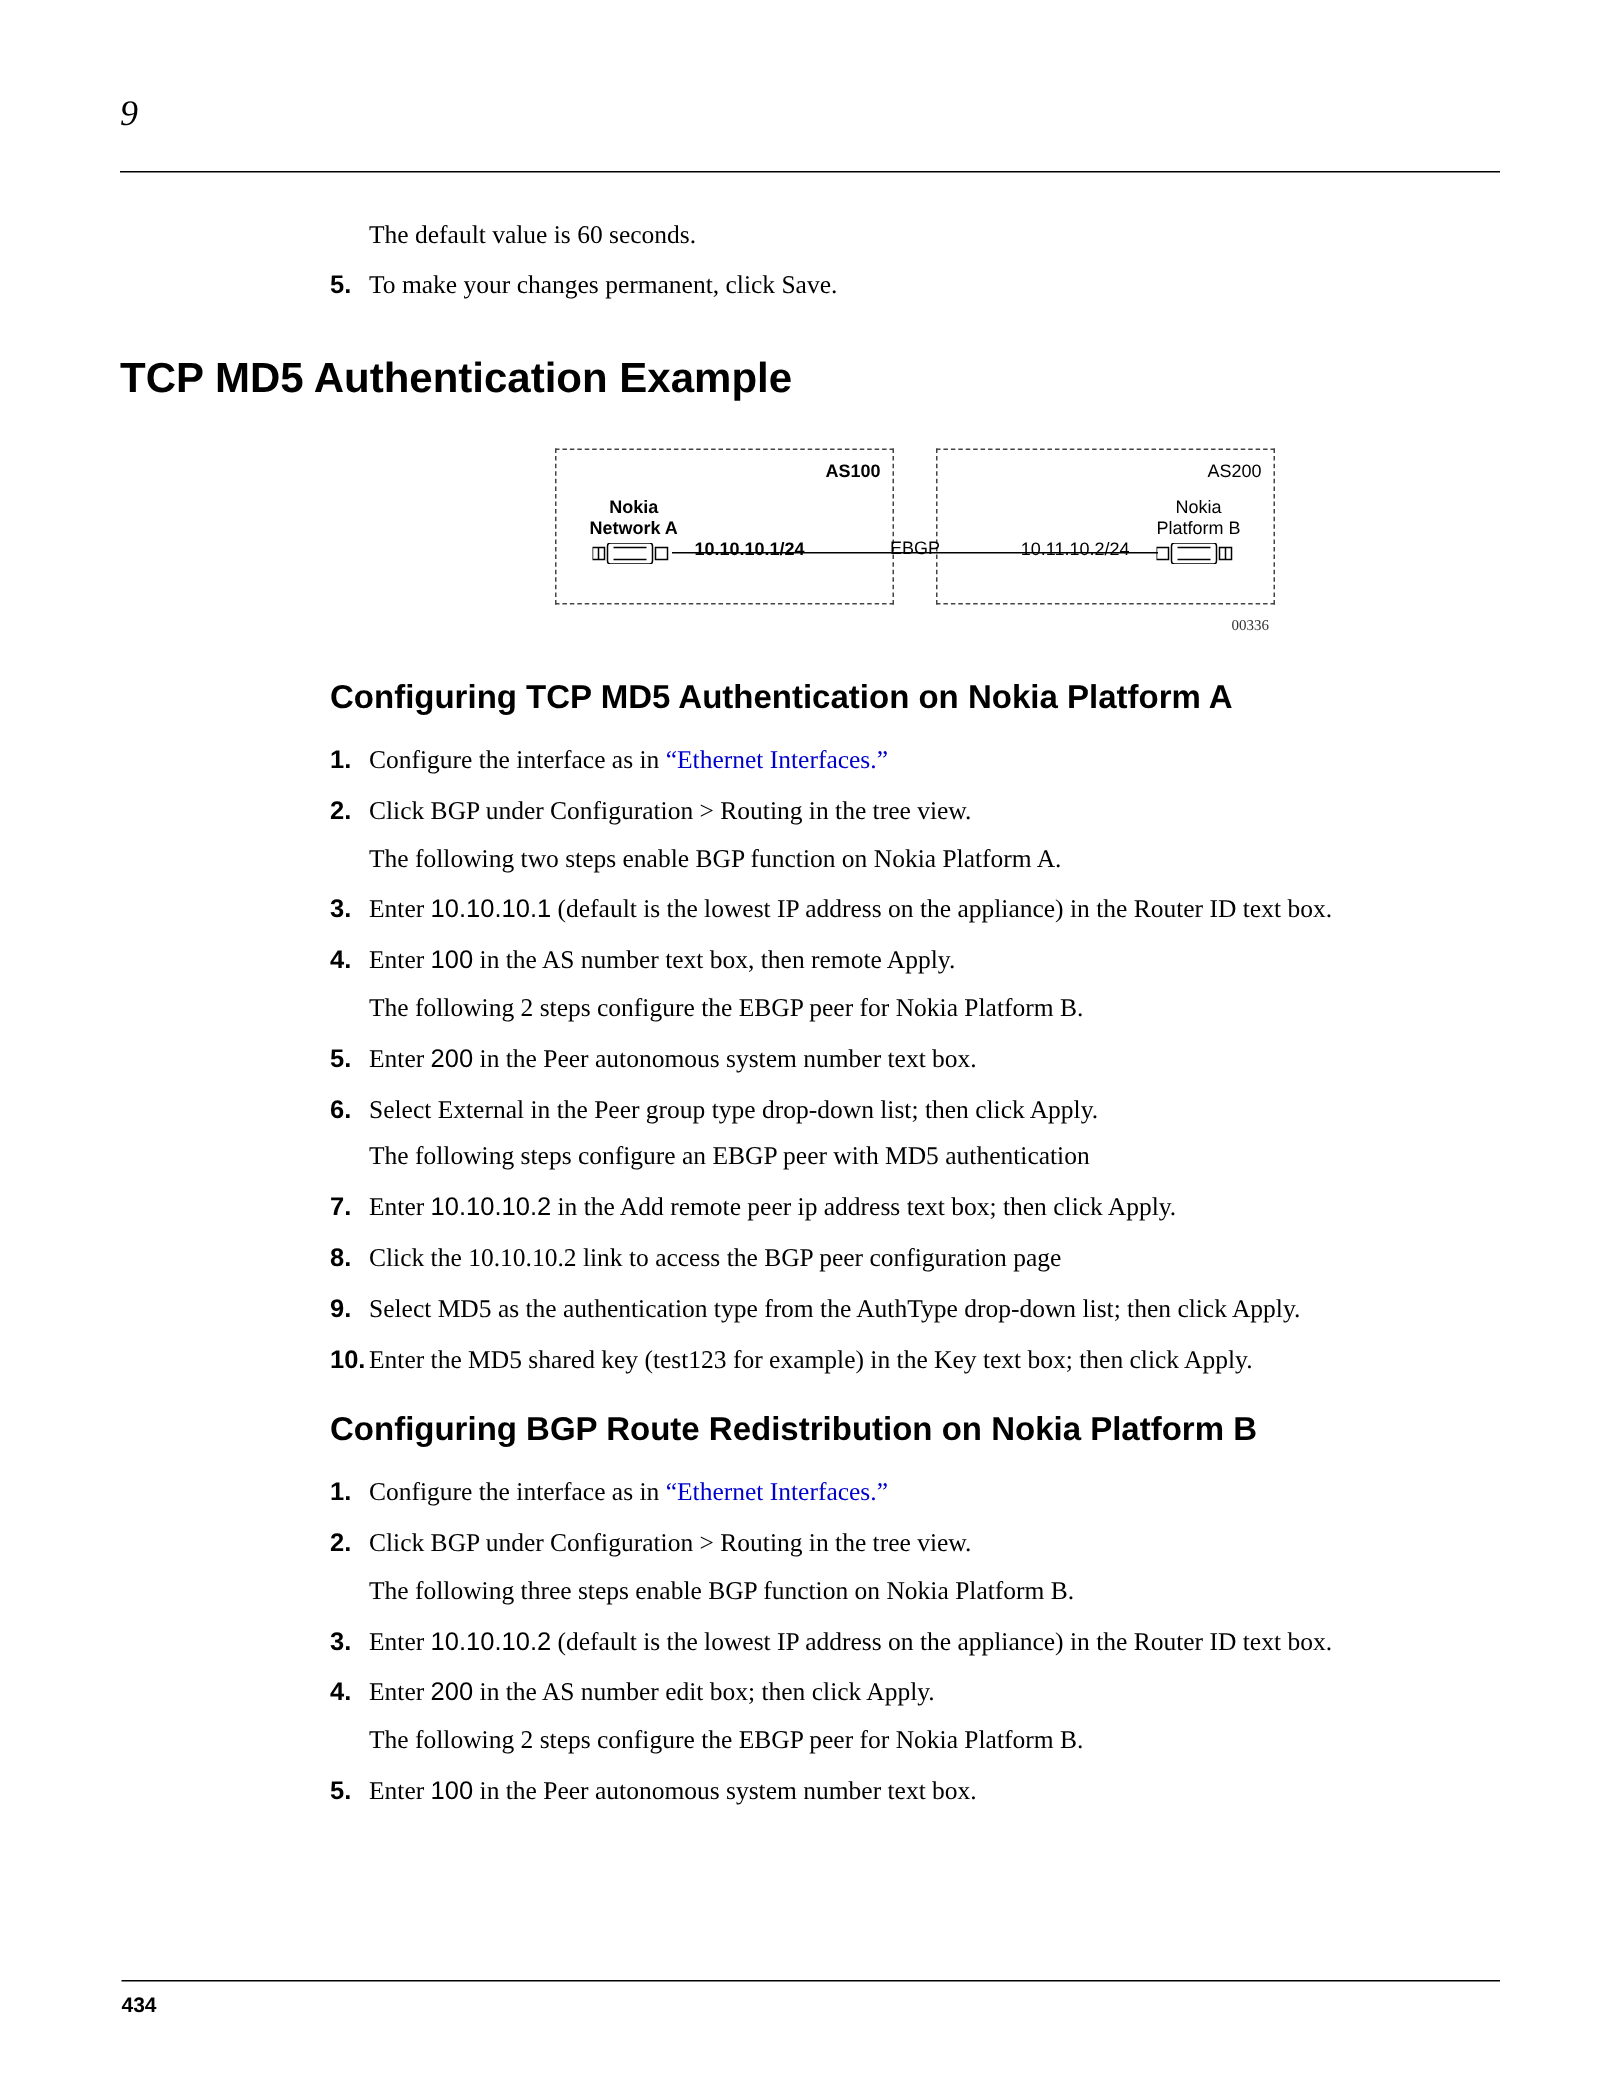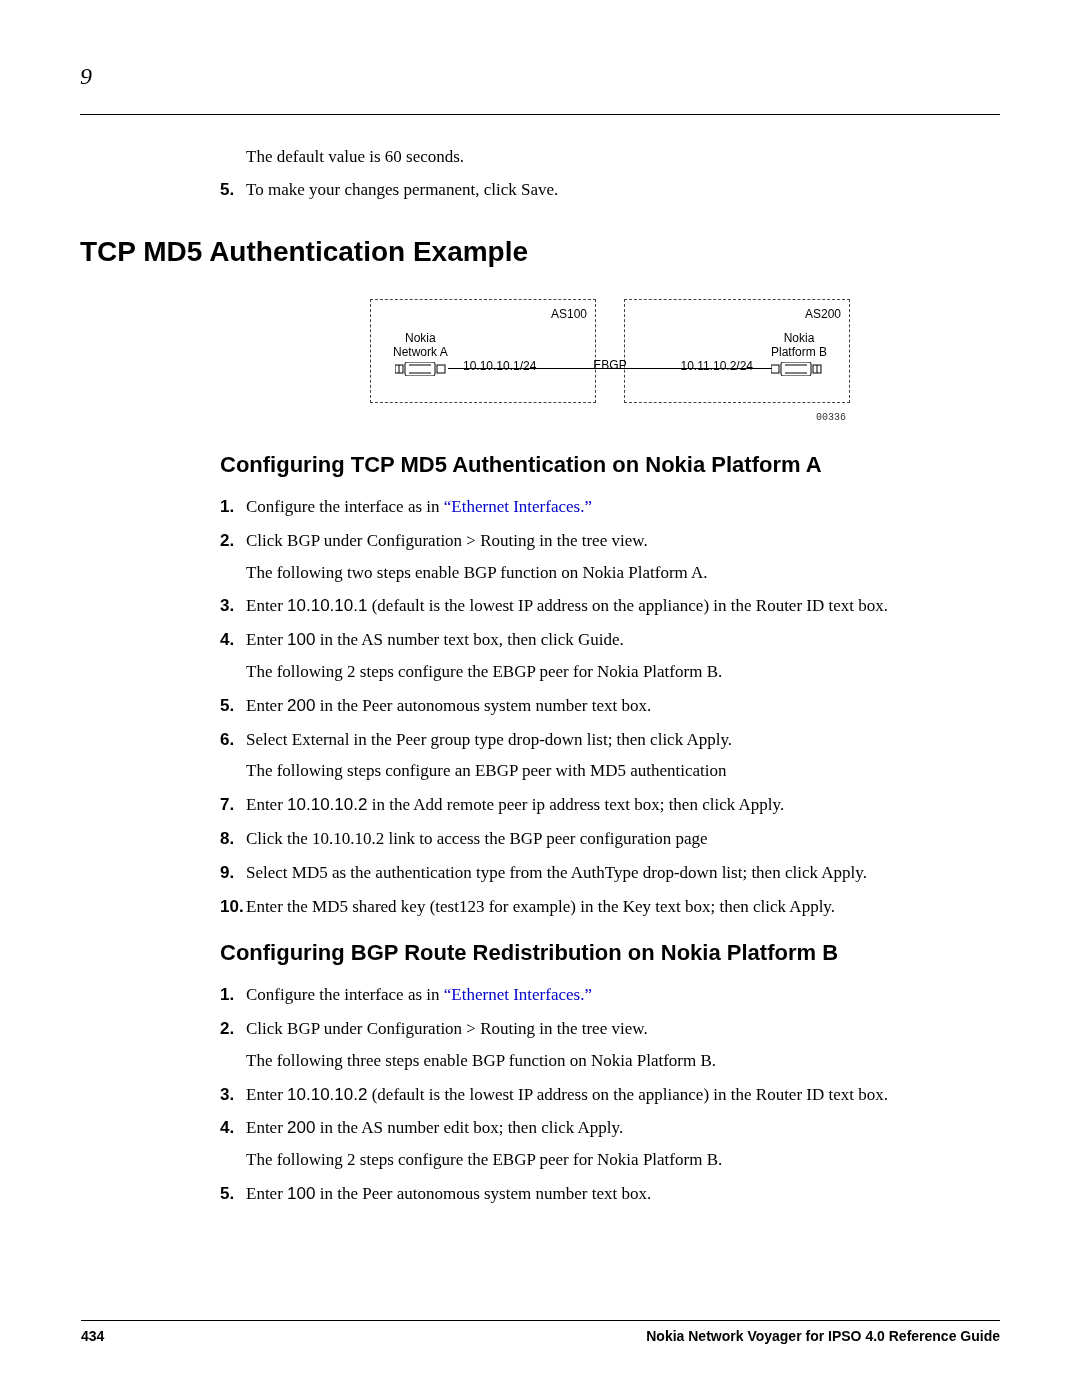--- a/index.html
+++ b/index.html
@@ -73,21 +73,21 @@
     }
     .asbox {
       position: absolute;
       border: 1px dashed #444;
       width: 226px;
       height: 104px;
       top: 0;
       font-family: Arial, Helvetica, sans-serif;
       font-size: 12px;
     }
-    .asbox-left { left: 0; }
+    .asbox-left { left: 0; font-weight: bold; }
     .asbox-right { right: 0; }
     .as-label {
       position: absolute;
       top: 6px;
       right: 8px;
     }
     .platform-label {
       position: absolute;
       top: 32px;
       text-align: center;
@@ -115,21 +115,21 @@
       top: 58px;
       left: 50%;
       transform: translateX(-50%);
       font-family: Arial, Helvetica, sans-serif;
       font-size: 12px;
     }
     .fig-id {
       position: absolute;
       bottom: -6px;
       right: 4px;
-      font-family: Liberation Mono, monospace;
+      font-family: Liberation Serif, serif;
       font-size: 10px;
       color: #333;
     }
     .mono { font-family: Arial, Helvetica, sans-serif; }
     .footer {
       position: absolute;
       bottom: 50px;
       left: 81px;
       right: 80px;
       margin-top: 30px;
@@ -223,21 +223,21 @@
     <div class="ol-body"><span>Click BGP under Configuration &gt; Routing in the tree view.</span><p>The following two steps enable BGP function on Nokia Platform A.</p></div>
     </div>
 
   <div class="ol-item">
       <div class="ol-num">3.</div>
     <div class="ol-body"><span>Enter </span><span class="mono">10.10.10.1</span><span> (default is the lowest IP address on the appliance) in the Router ID text box.</span></div>
     </div>
 
   <div class="ol-item">
       <div class="ol-num">4.</div>
-    <div class="ol-body"><span>Enter </span><span class="mono">100</span><span> in the AS number text box, then click Guide.</span><p>The following 2 steps configure the EBGP peer for Nokia Platform B.</p></div>
+    <div class="ol-body"><span>Enter </span><span class="mono">100</span><span> in the AS number text box, then remote Apply.</span><p>The following 2 steps configure the EBGP peer for Nokia Platform B.</p></div>
     </div>
 
   <div class="ol-item">
       <div class="ol-num">5.</div>
     <div class="ol-body"><span>Enter </span><span class="mono">200</span><span> in the Peer autonomous system number text box.</span></div>
     </div>
 
   <div class="ol-item">
       <div class="ol-num">6.</div>
     <div class="ol-body"><span>Select External in the Peer group type drop-down list; then click Apply.</span><p>The following steps configure an EBGP peer with MD5 authentication</p></div>
@@ -289,15 +289,14 @@
       <div class="ol-num">5.</div>
     <div class="ol-body"><span>Enter </span><span class="mono">100</span><span> in the Peer autonomous system number text box.</span></div>
     </div>
 
 </div>
 
 <div class="footer">
   <div class="footer-rule"></div>
   <div class="footer-row">
     <span>434</span>
-    <span>Nokia Network Voyager for IPSO 4.0 Reference Guide</span>
   </div>
 </div>
 
 </body></html>

